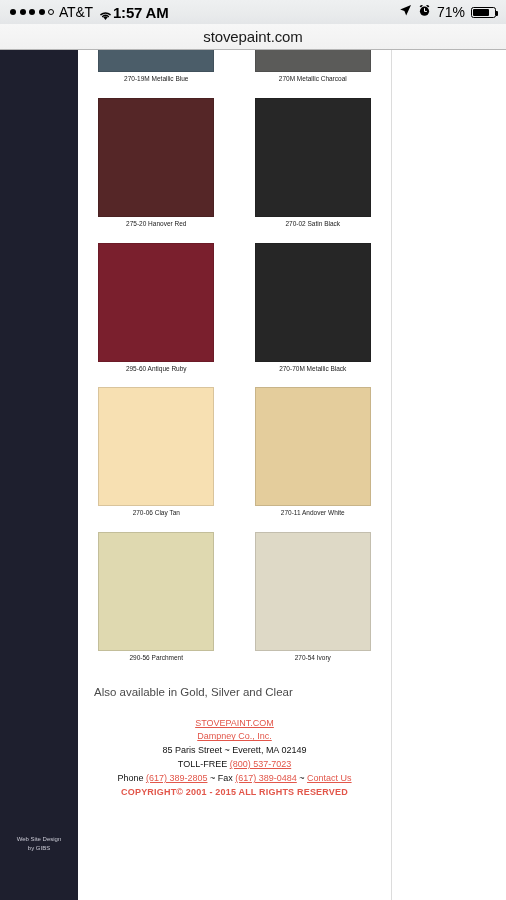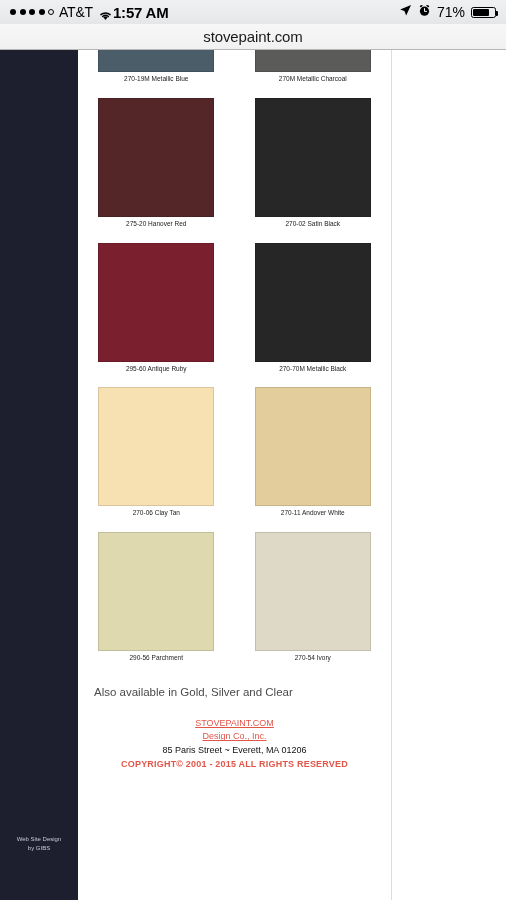--- a/index.html
+++ b/index.html
@@ -193,19 +193,21 @@
       </div>
     </div>
 
     <div class="body-text" style="margin-top:22px;">
       <p class="para">Also available in Gold, Silver and Clear</p>
     </div>
 
 
     <div class="footer-block">
       <div><a href="#">STOVEPAINT.COM</a></div>
-      <div><a href="#">Design Co., Inc.</a></div>
-      <div>85 Paris Street ~ Everett, MA 01206</div>
+      <div><a href="#">Dampney Co., Inc.</a></div>
+      <div>85 Paris Street ~ Everett, MA 02149</div>
+      <div><span>TOLL-FREE </span><a href="#">(800) 537-7023</a></div>
+      <div><span>Phone </span><a href="#">(617) 389-2805</a><span> ~ </span><span>Fax </span><a href="#">(617) 389-0484</a><span> ~ </span><a href="#">Contact Us</a></div>
       <div class="copyright">COPYRIGHT© 2001 - 2015   ALL RIGHTS RESERVED</div>
     </div>
 
   </div>
 </div>
 
 </body></html>

